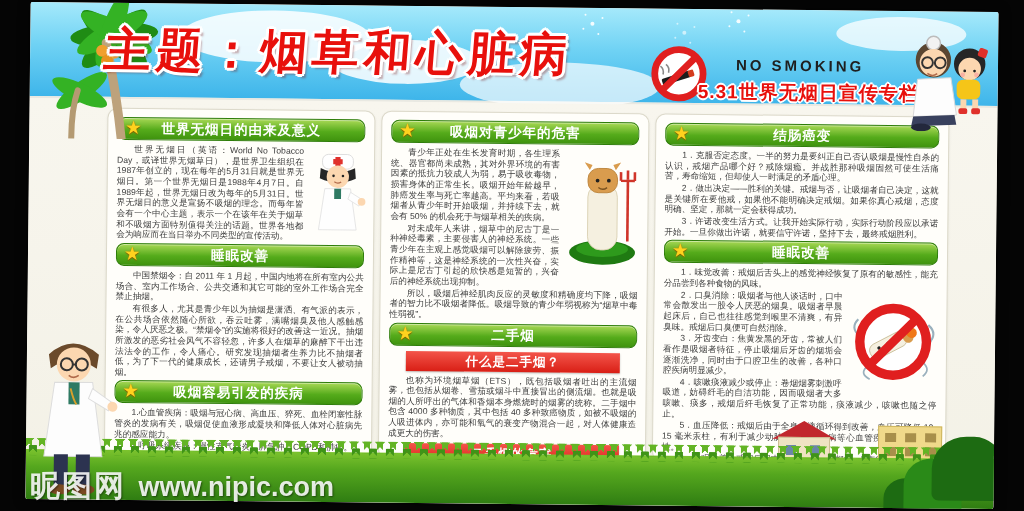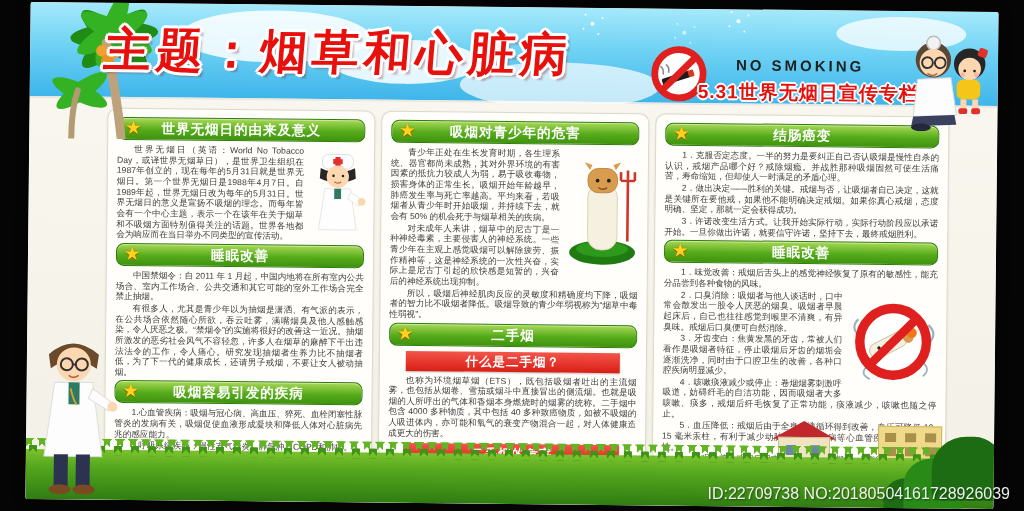--- a/index.html
+++ b/index.html
@@ -308,14 +308,17 @@
       <path d="M44,58 q3,12 6,16" stroke="#d8a02c" stroke-width="2" fill="none"></path>
       <path d="M66,58 L86,72 L82,80 L62,68 Z" fill="#fdfdfd" stroke="#ddd"></path>
       <circle cx="86" cy="76" r="5" fill="#fcd7b0"></circle>
       <rect x="28" y="124" width="14" height="32" fill="#2c3350"></rect>
       <rect x="50" y="124" width="14" height="32" fill="#2c3350"></rect>
       <ellipse cx="34" cy="159" rx="11" ry="5" fill="#7a4a22"></ellipse>
       <ellipse cx="58" cy="159" rx="11" ry="5" fill="#7a4a22"></ellipse>
     </svg>
   </div>
 
-  <div class="wm-id">ID:22709738 NO:20180504161728926039</div>
+  <div class="wm-site">
+    <span class="logo">昵图网</span>
+    <span class="url">www.nipic.com</span>
+  </div>
 </div>
 
 </body></html>

